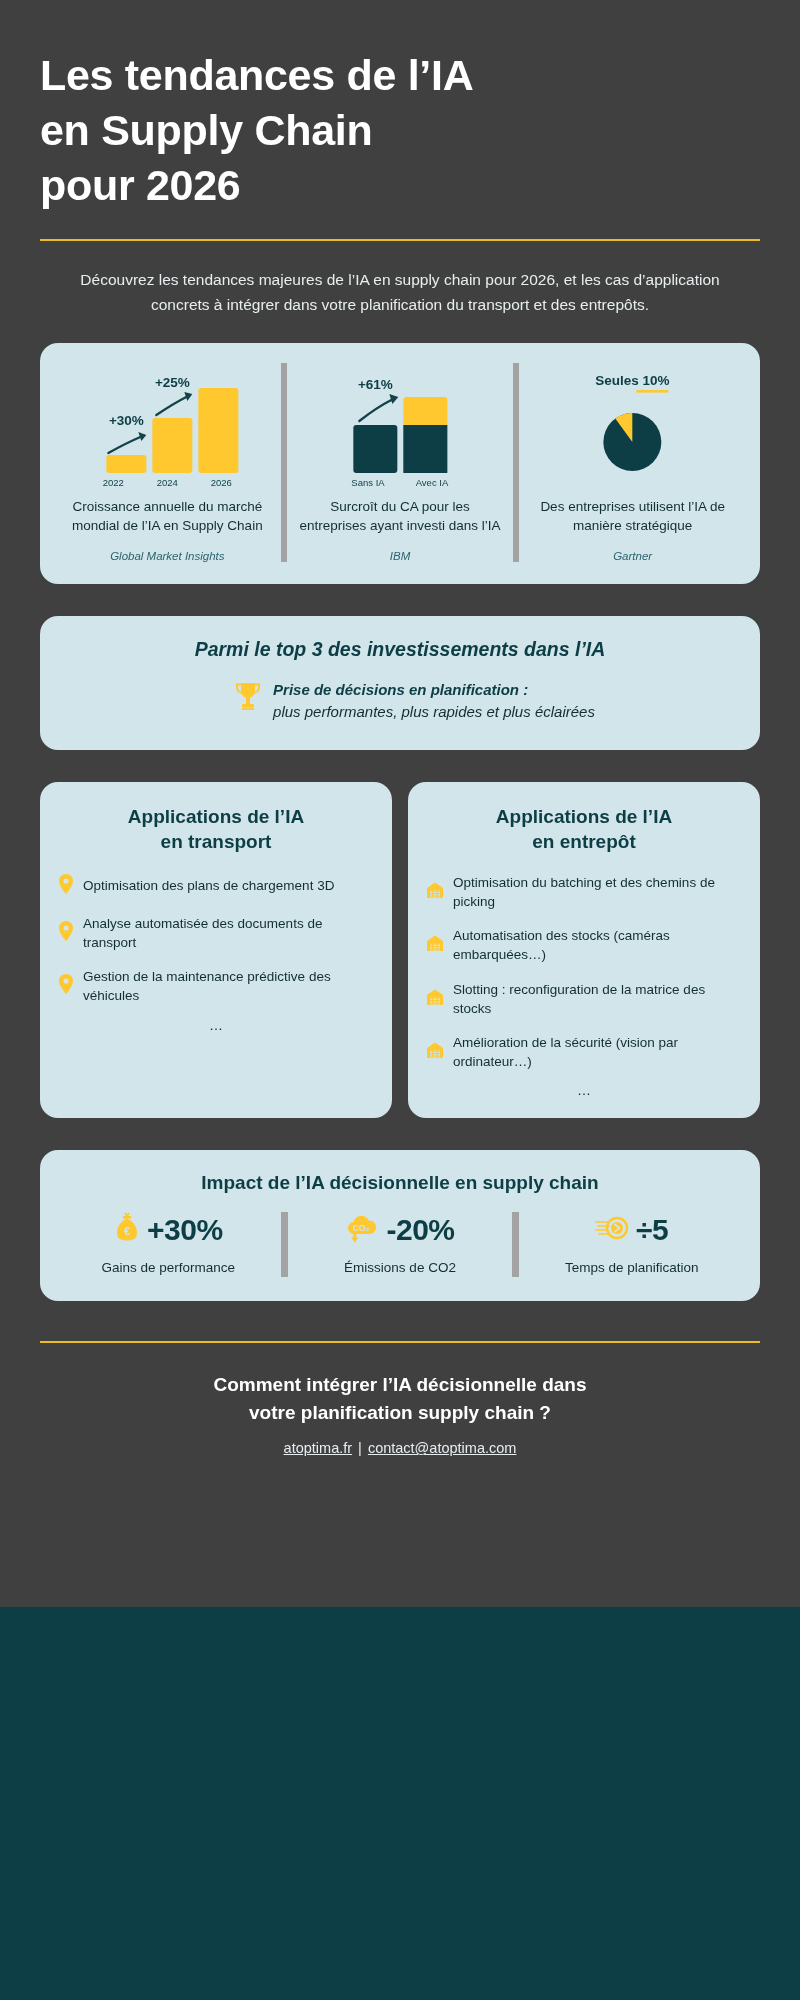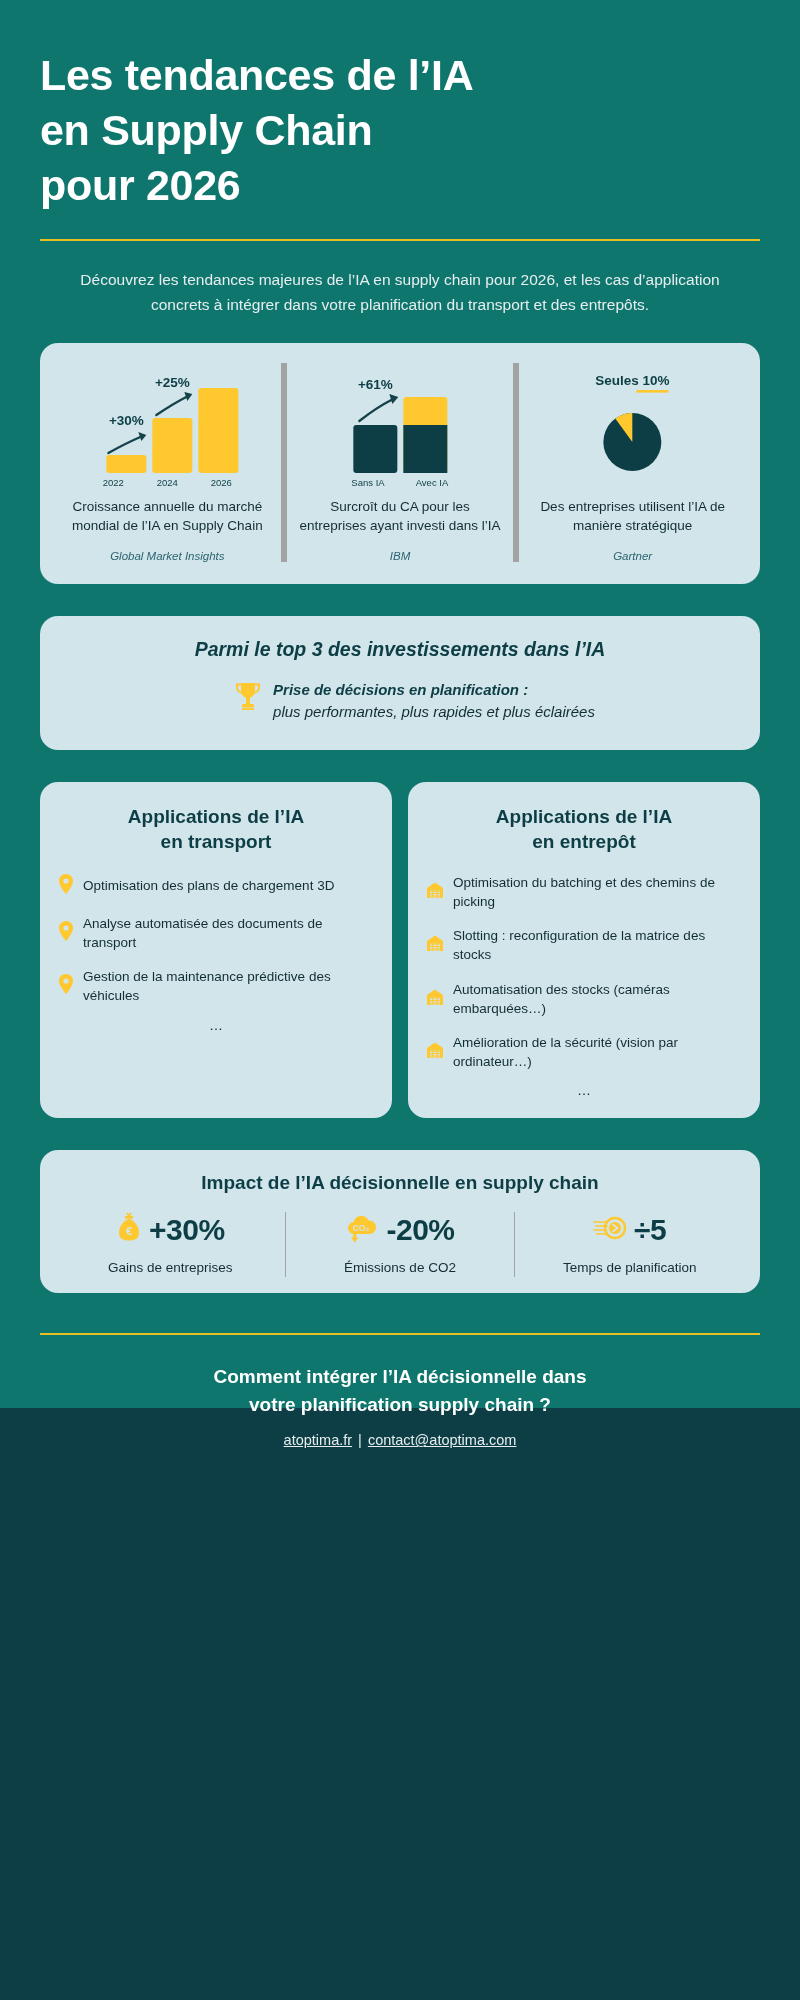--- a/index.html
+++ b/index.html
@@ -8,24 +8,24 @@
     height: 2000px;
   }
   body {
     background: #0d3d45;
     font-family: "Liberation Sans", sans-serif;
     color: #ffffff;
     overflow: hidden;
   }
   .page {
     width: 800px;
-    height: 1408px;
+    height: 1607px;
     position: relative;
     padding: 0 40px;
-    background: #0f766e;
+    background: #404040;
   }
 
   
   .header { padding-top: 48px; }
   .title {
     font-size: 43px;
     font-weight: bold;
     line-height: 1.28;
     letter-spacing: -0.3px;
     color: #ffffff;
@@ -167,36 +167,36 @@
   .ellipsis {
     text-align: center;
     font-size: 14px;
     color: #132e33;
     margin-top: -4px;
   }
 
   
   .impact-card {
     margin-top: 32px;
-    padding: 22px 16px 16px;
+    padding: 22px 16px 24px;
   }
   .impact-title {
     text-align: center;
     font-size: 19px;
     font-weight: bold;
     color: #0d3d45;
     margin-bottom: 18px;
   }
   .impact-cols { display: flex; }
   .impact-col {
     flex: 1;
     text-align: center;
     padding: 0 8px;
   }
-  .impact-col + .impact-col { border-left: 1px solid #a3a3a3; }
+  .impact-col + .impact-col { border-left: 7px solid #a3a3a3; }
   .impact-metric {
     display: flex;
     align-items: center;
     justify-content: center;
     gap: 7px;
   }
   .impact-value {
     font-size: 30px;
     font-weight: bold;
     color: #0d3d45;
@@ -409,38 +409,38 @@
             <rect x="4" y="9.5" width="10" height="7" fill="#d1e5ea"></rect>
             <g fill="#ffc82e">
               <rect x="4" y="9.5" width="10" height="1.1"></rect>
               <rect x="4" y="12" width="10" height="1.1"></rect>
               <rect x="4" y="14.5" width="10" height="1.1"></rect>
               <rect x="6.2" y="9.5" width="1.1" height="7"></rect>
               <rect x="10.6" y="9.5" width="1.1" height="7"></rect>
             </g>
           </svg>
         </span>
-        <span class="app-item-text">Slotting : reconfiguration de la matrice des stocks</span>
+        <span class="app-item-text">Automatisation des stocks (caméras embarquées…)</span>
       </div>
 
       <div class="app-item">
         <span class="bullet-icon">
           <svg width="18" height="18" viewBox="0 0 18 18">
             <path d="M1 7 L9 1.5 L17 7 L17 17 L1 17 Z" fill="#ffc82e"></path>
             <rect x="4" y="9.5" width="10" height="7" fill="#d1e5ea"></rect>
             <g fill="#ffc82e">
               <rect x="4" y="9.5" width="10" height="1.1"></rect>
               <rect x="4" y="12" width="10" height="1.1"></rect>
               <rect x="4" y="14.5" width="10" height="1.1"></rect>
               <rect x="6.2" y="9.5" width="1.1" height="7"></rect>
               <rect x="10.6" y="9.5" width="1.1" height="7"></rect>
             </g>
           </svg>
         </span>
-        <span class="app-item-text">Automatisation des stocks (caméras embarquées…)</span>
+        <span class="app-item-text">Slotting : reconfiguration de la matrice des stocks</span>
       </div>
 
       <div class="app-item">
         <span class="bullet-icon">
           <svg width="18" height="18" viewBox="0 0 18 18">
             <path d="M1 7 L9 1.5 L17 7 L17 17 L1 17 Z" fill="#ffc82e"></path>
             <rect x="4" y="9.5" width="10" height="7" fill="#d1e5ea"></rect>
             <g fill="#ffc82e">
               <rect x="4" y="9.5" width="10" height="1.1"></rect>
               <rect x="4" y="12" width="10" height="1.1"></rect>
@@ -466,21 +466,21 @@
           <span>
             <svg width="26" height="32" viewBox="0 0 26 32">
               <path d="M11 1 l2 3 l2 -3" stroke="#ffc82e" stroke-width="1.8" fill="none"></path>
               <rect x="9" y="4" width="8" height="2.6" fill="#ffc82e"></rect>
               <path d="M13 6.5 C4 11 2 18 3.5 24 C5 30 21 30 22.5 24 C24 18 22 11 13 6.5 Z" fill="#ffc82e"></path>
               <text x="13" y="23" font-family="Liberation Sans, sans-serif" font-size="11" font-weight="bold" text-anchor="middle" fill="#d1e5ea">€</text>
             </svg>
           </span>
           <span class="impact-value">+30%</span>
         </div>
-        <div class="impact-label">Gains de entreprises</div>
+        <div class="impact-label">Gains de performance</div>
       </div>
 
       <div class="impact-col">
         <div class="impact-metric">
           <span>
             <svg width="34" height="32" viewBox="0 0 34 32">
               <path d="M8 22 a6 6 0 0 1 0.6 -11.9 a8 8 0 0 1 15 -1.6 a6.5 6.5 0 0 1 1.4 13.5 Z" fill="#ffc82e"></path>
               <text x="16" y="19" font-family="Liberation Sans, sans-serif" font-size="8.5" font-weight="bold" text-anchor="middle" fill="#d1e5ea">CO₂</text>
               <rect x="8.3" y="21" width="3" height="5" fill="#ffc82e"></rect>
               <polygon points="6.2,25.5 13.4,25.5 9.8,30.5" fill="#ffc82e"></polygon>

